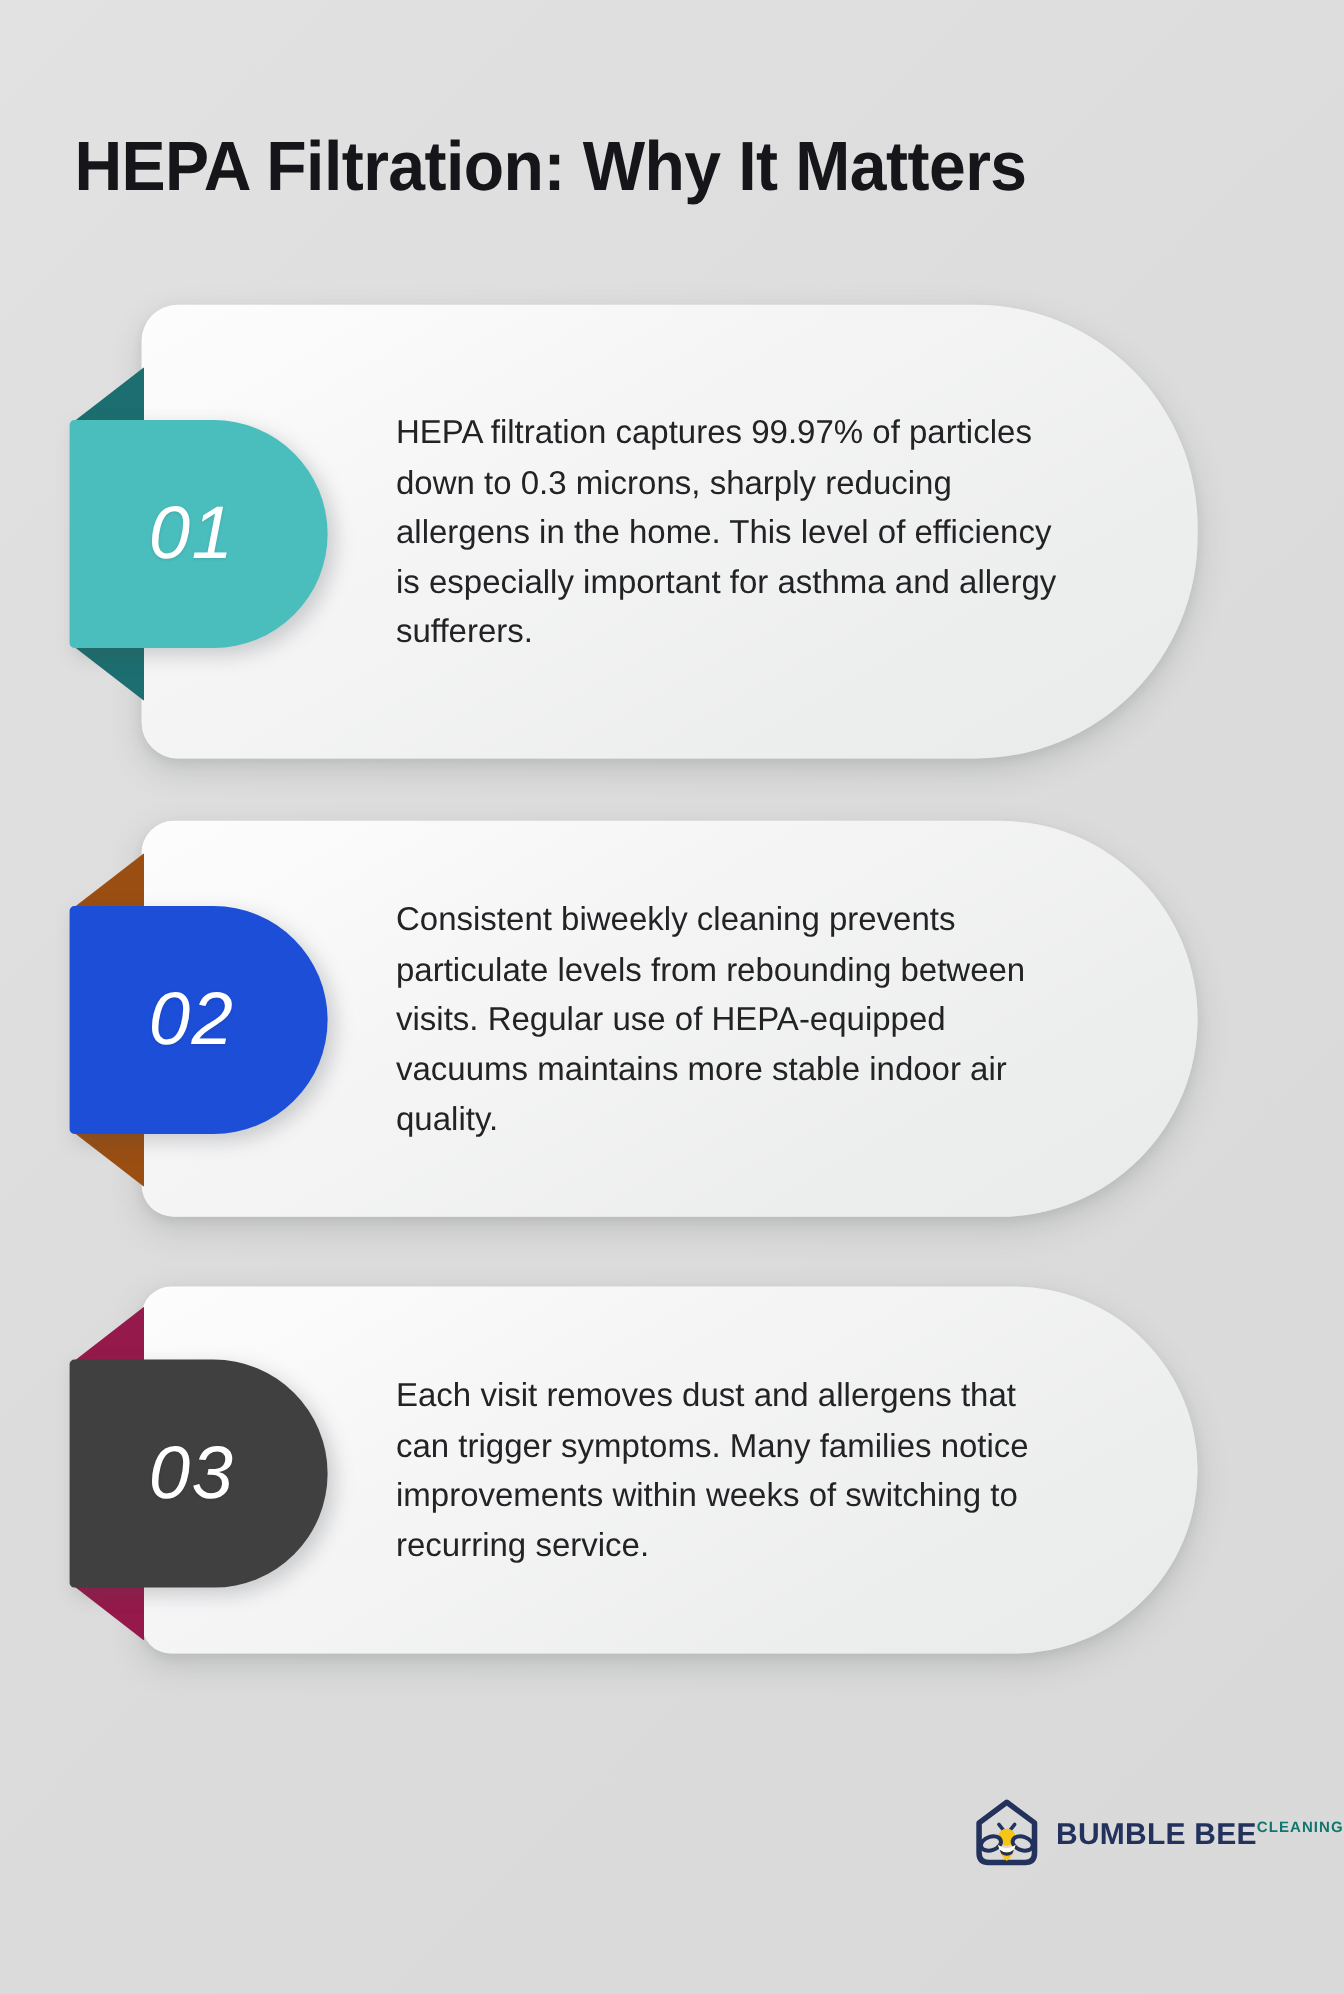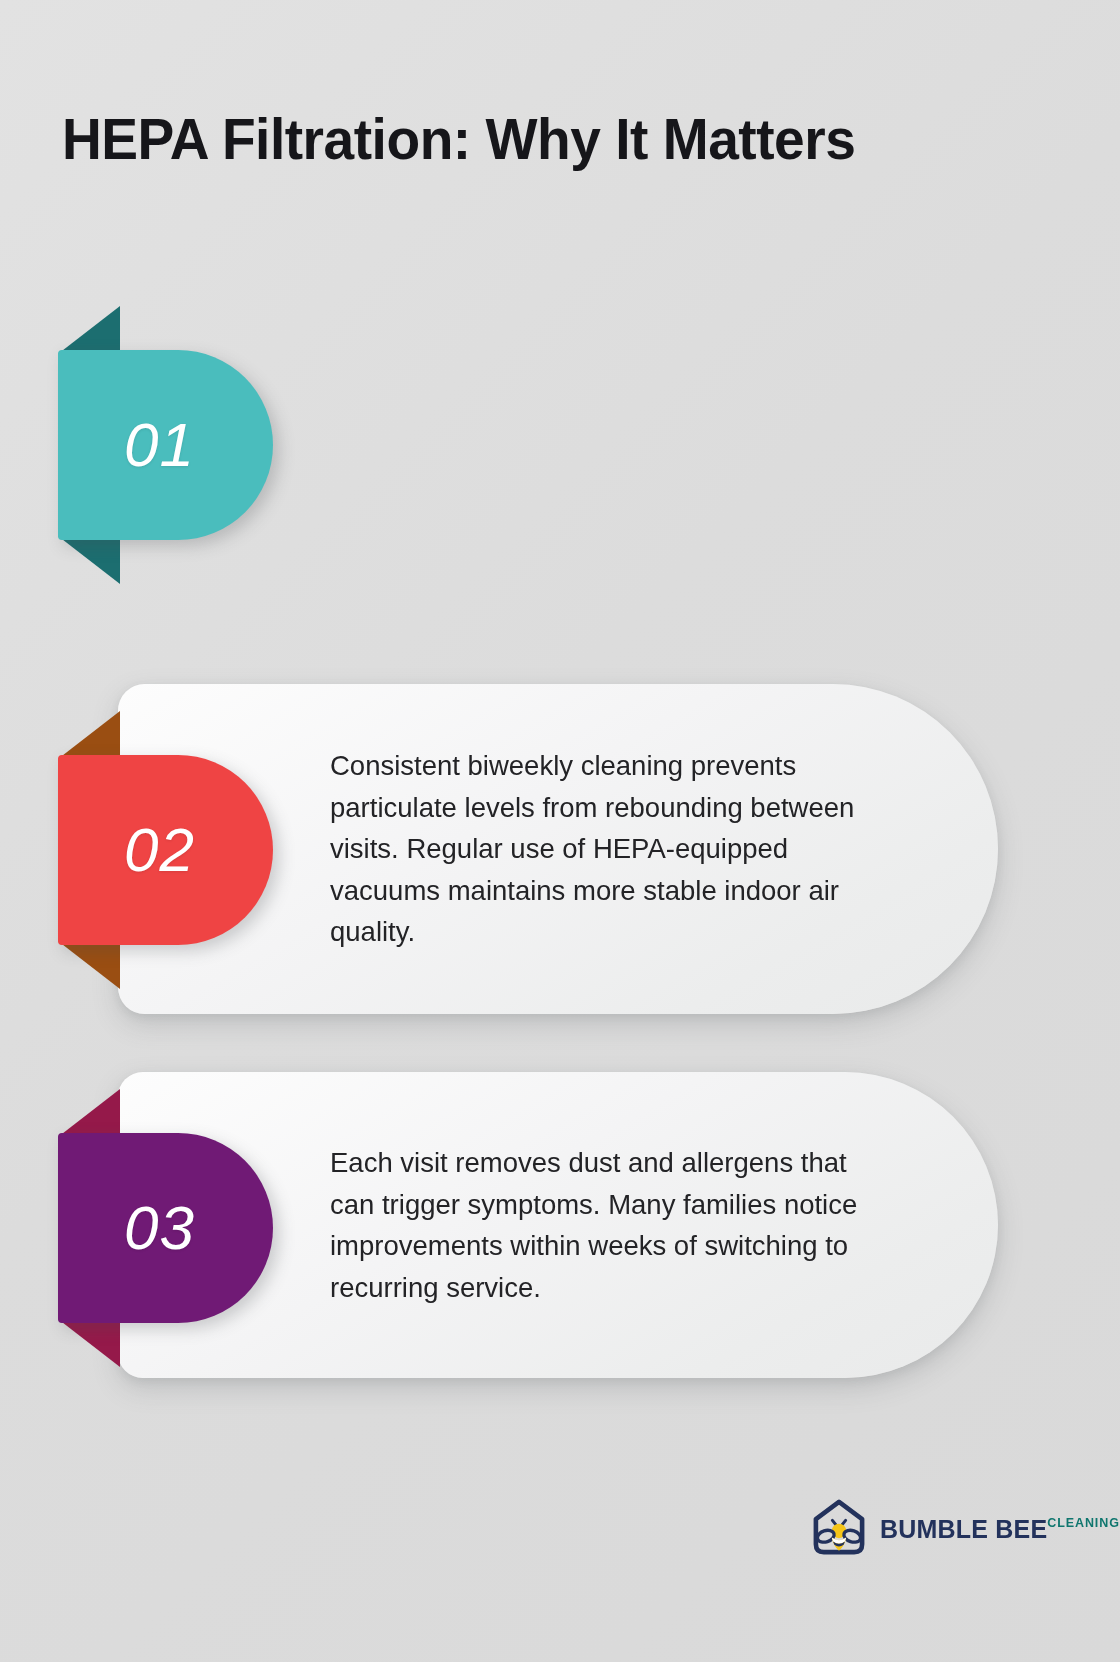--- a/index.html
+++ b/index.html
@@ -161,20 +161,23 @@
     white-space: nowrap;
   }
 </style>
 </head>
 <body>
 
 <div class="page">
 
   <h1 class="title">HEPA Filtration: Why It Matters</h1>
 
+  <div class="card card-1">
+    <div class="card-text">HEPA filtration captures 99.97% of particles down to 0.3 microns, sharply reducing allergens in the home. This level of efficiency is especially important for asthma and allergy sufferers.</div>
+  </div>
 
   <div class="badge-wrap badge-1">
     <div class="fold fold-top">
       <div class="fold-shape" style="background:#1C6E70"></div>
     </div>
     <div class="fold fold-bottom">
       <div class="fold-shape" style="background:#1C6E70"></div>
     </div>
     <div class="badge-body" style="background:#4ABDBD">
       <span class="badge-num">01</span>
@@ -185,37 +188,37 @@
     <div class="card-text">Consistent biweekly cleaning prevents particulate levels from rebounding between visits. Regular use of HEPA-equipped vacuums maintains more stable indoor air quality.</div>
   </div>
 
   <div class="badge-wrap badge-2">
     <div class="fold fold-top">
       <div class="fold-shape" style="background:#9A4E12"></div>
     </div>
     <div class="fold fold-bottom">
       <div class="fold-shape" style="background:#9A4E12"></div>
     </div>
-    <div class="badge-body" style="background:#ef4444">
+    <div class="badge-body" style="background:#1d4ed8">
       <span class="badge-num">02</span>
     </div>
   </div>
 
   <div class="card card-3">
     <div class="card-text">Each visit removes dust and allergens that can trigger symptoms. Many families notice improvements within weeks of switching to recurring service.</div>
   </div>
 
   <div class="badge-wrap badge-3">
     <div class="fold fold-top">
       <div class="fold-shape" style="background:#95194A"></div>
     </div>
     <div class="fold fold-bottom">
       <div class="fold-shape" style="background:#95194A"></div>
     </div>
-    <div class="badge-body" style="background:#701a75">
+    <div class="badge-body" style="background:#404040">
       <span class="badge-num">03</span>
     </div>
   </div>
 
   <div class="logo">
 
     <svg class="logo-mark" viewBox="0 0 100 100">
 
       <path d="M50 12 L85 38 L85 76 Q85 88 73 88 L27 88 Q15 88 15 76 L15 38 Z" fill="none" stroke="#23325c" stroke-width="7" stroke-linejoin="round" stroke-linecap="round"></path>
 

